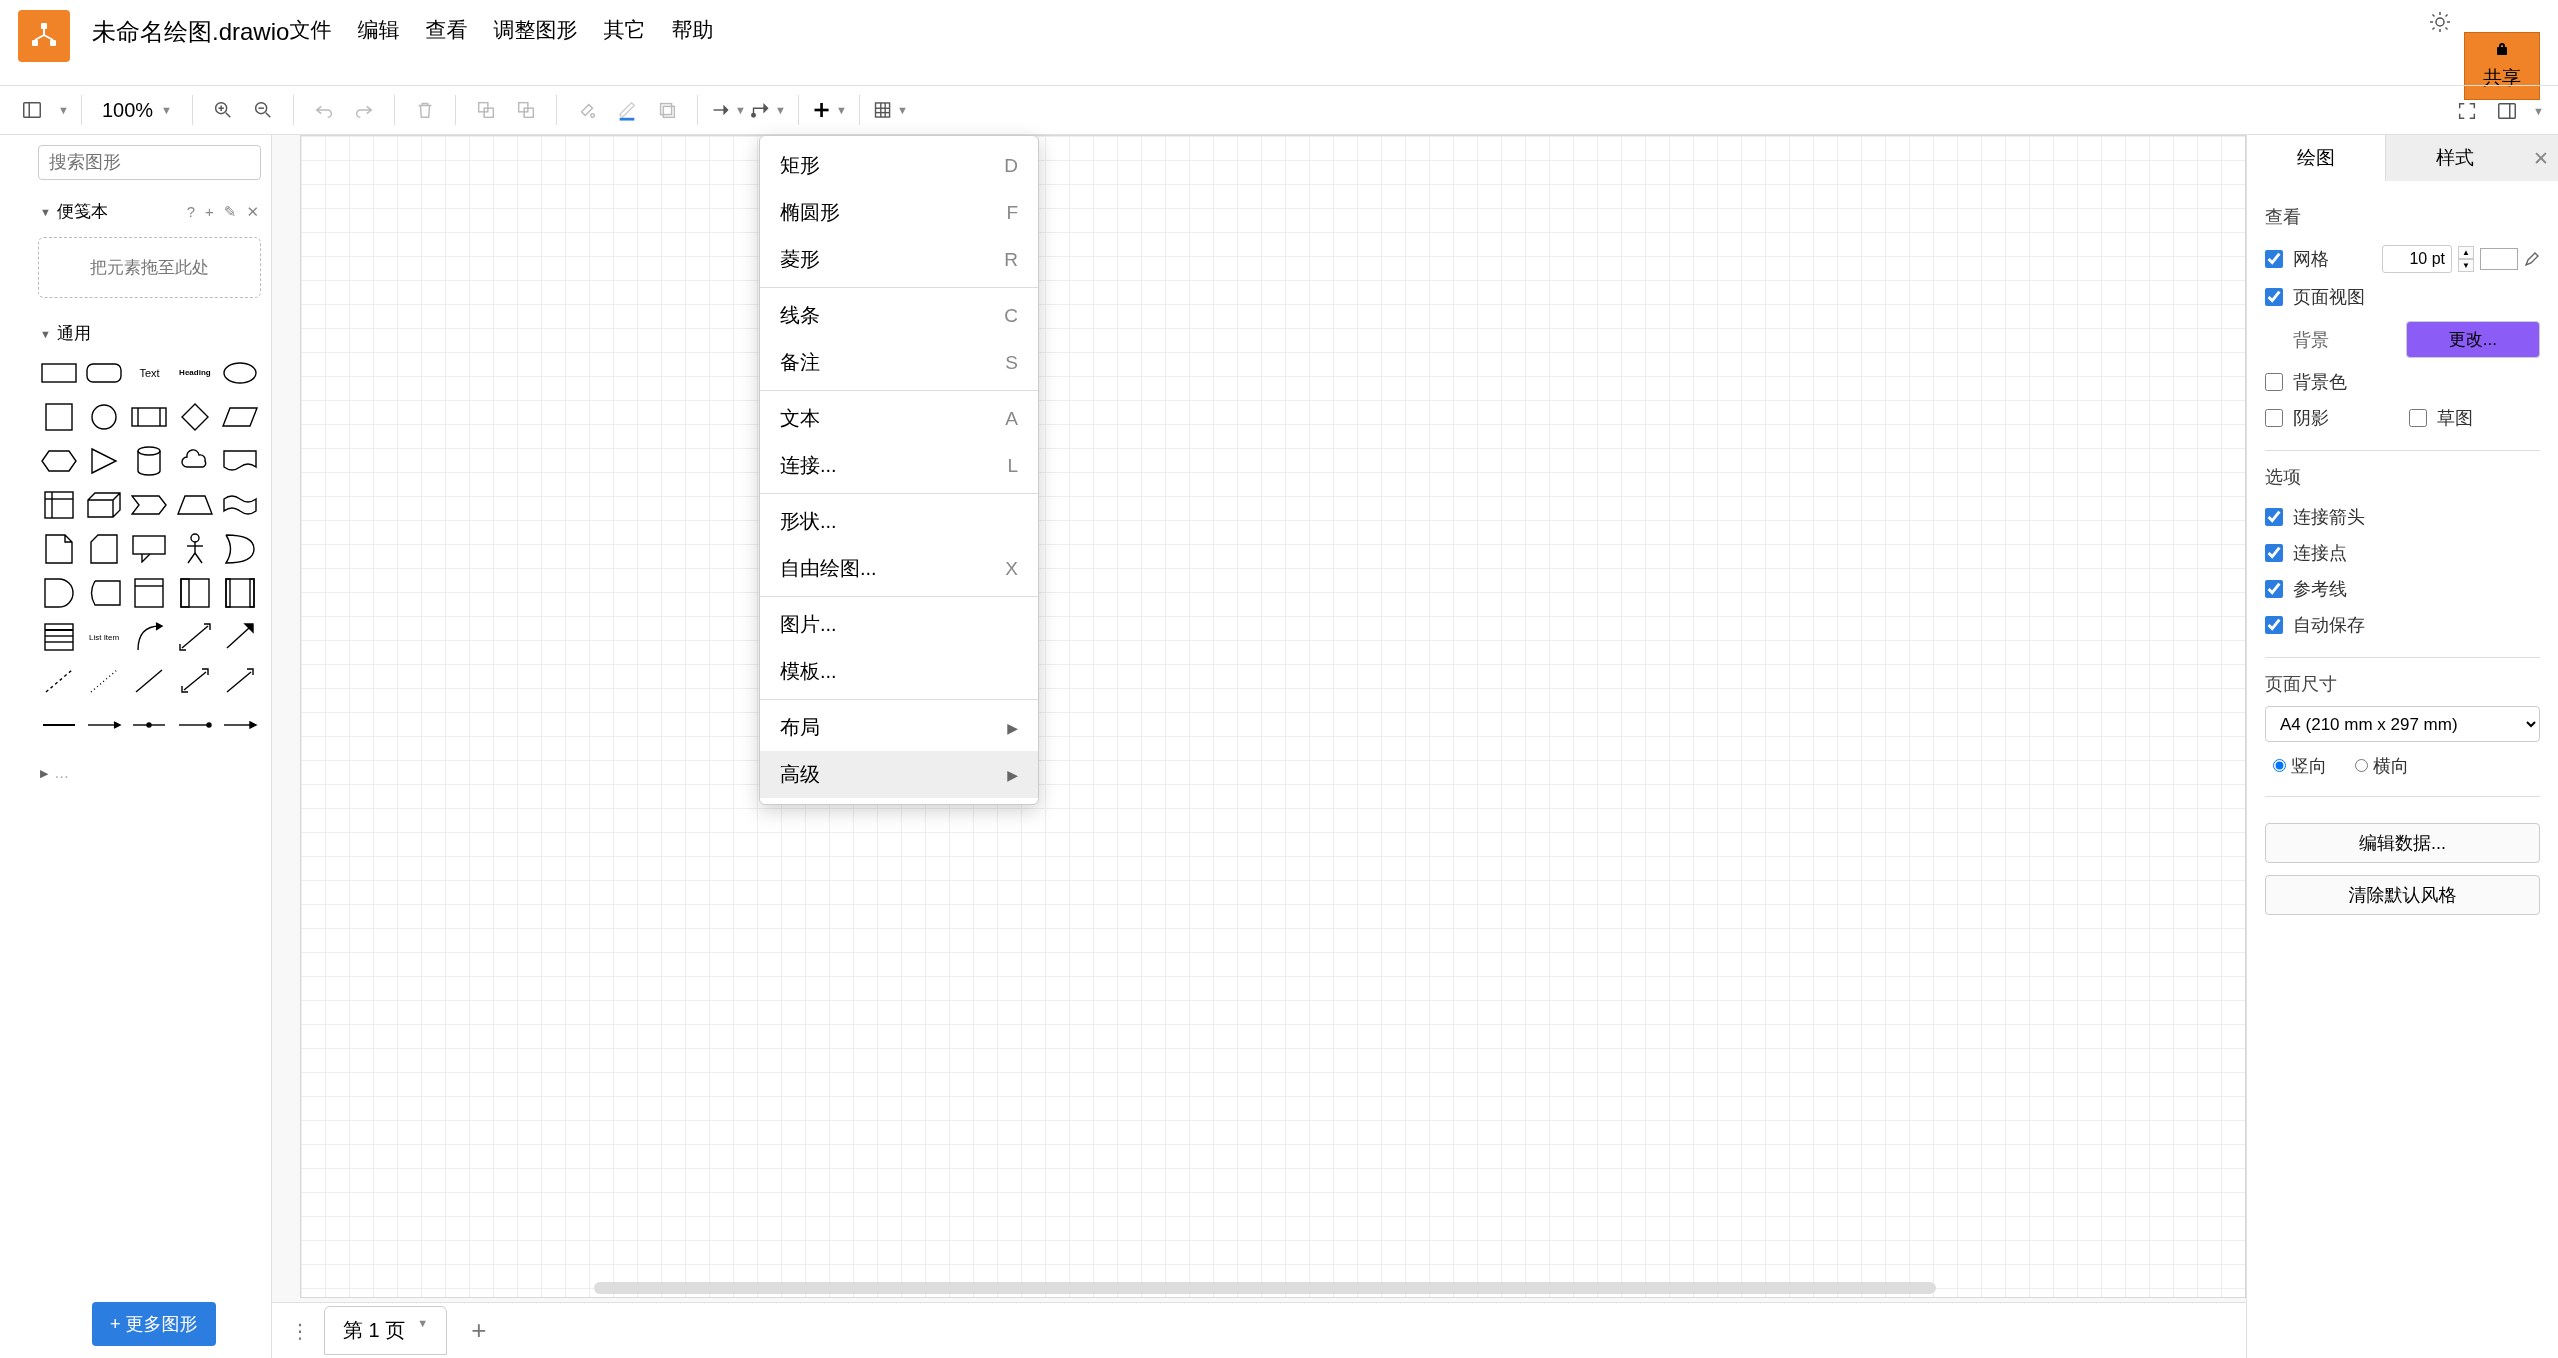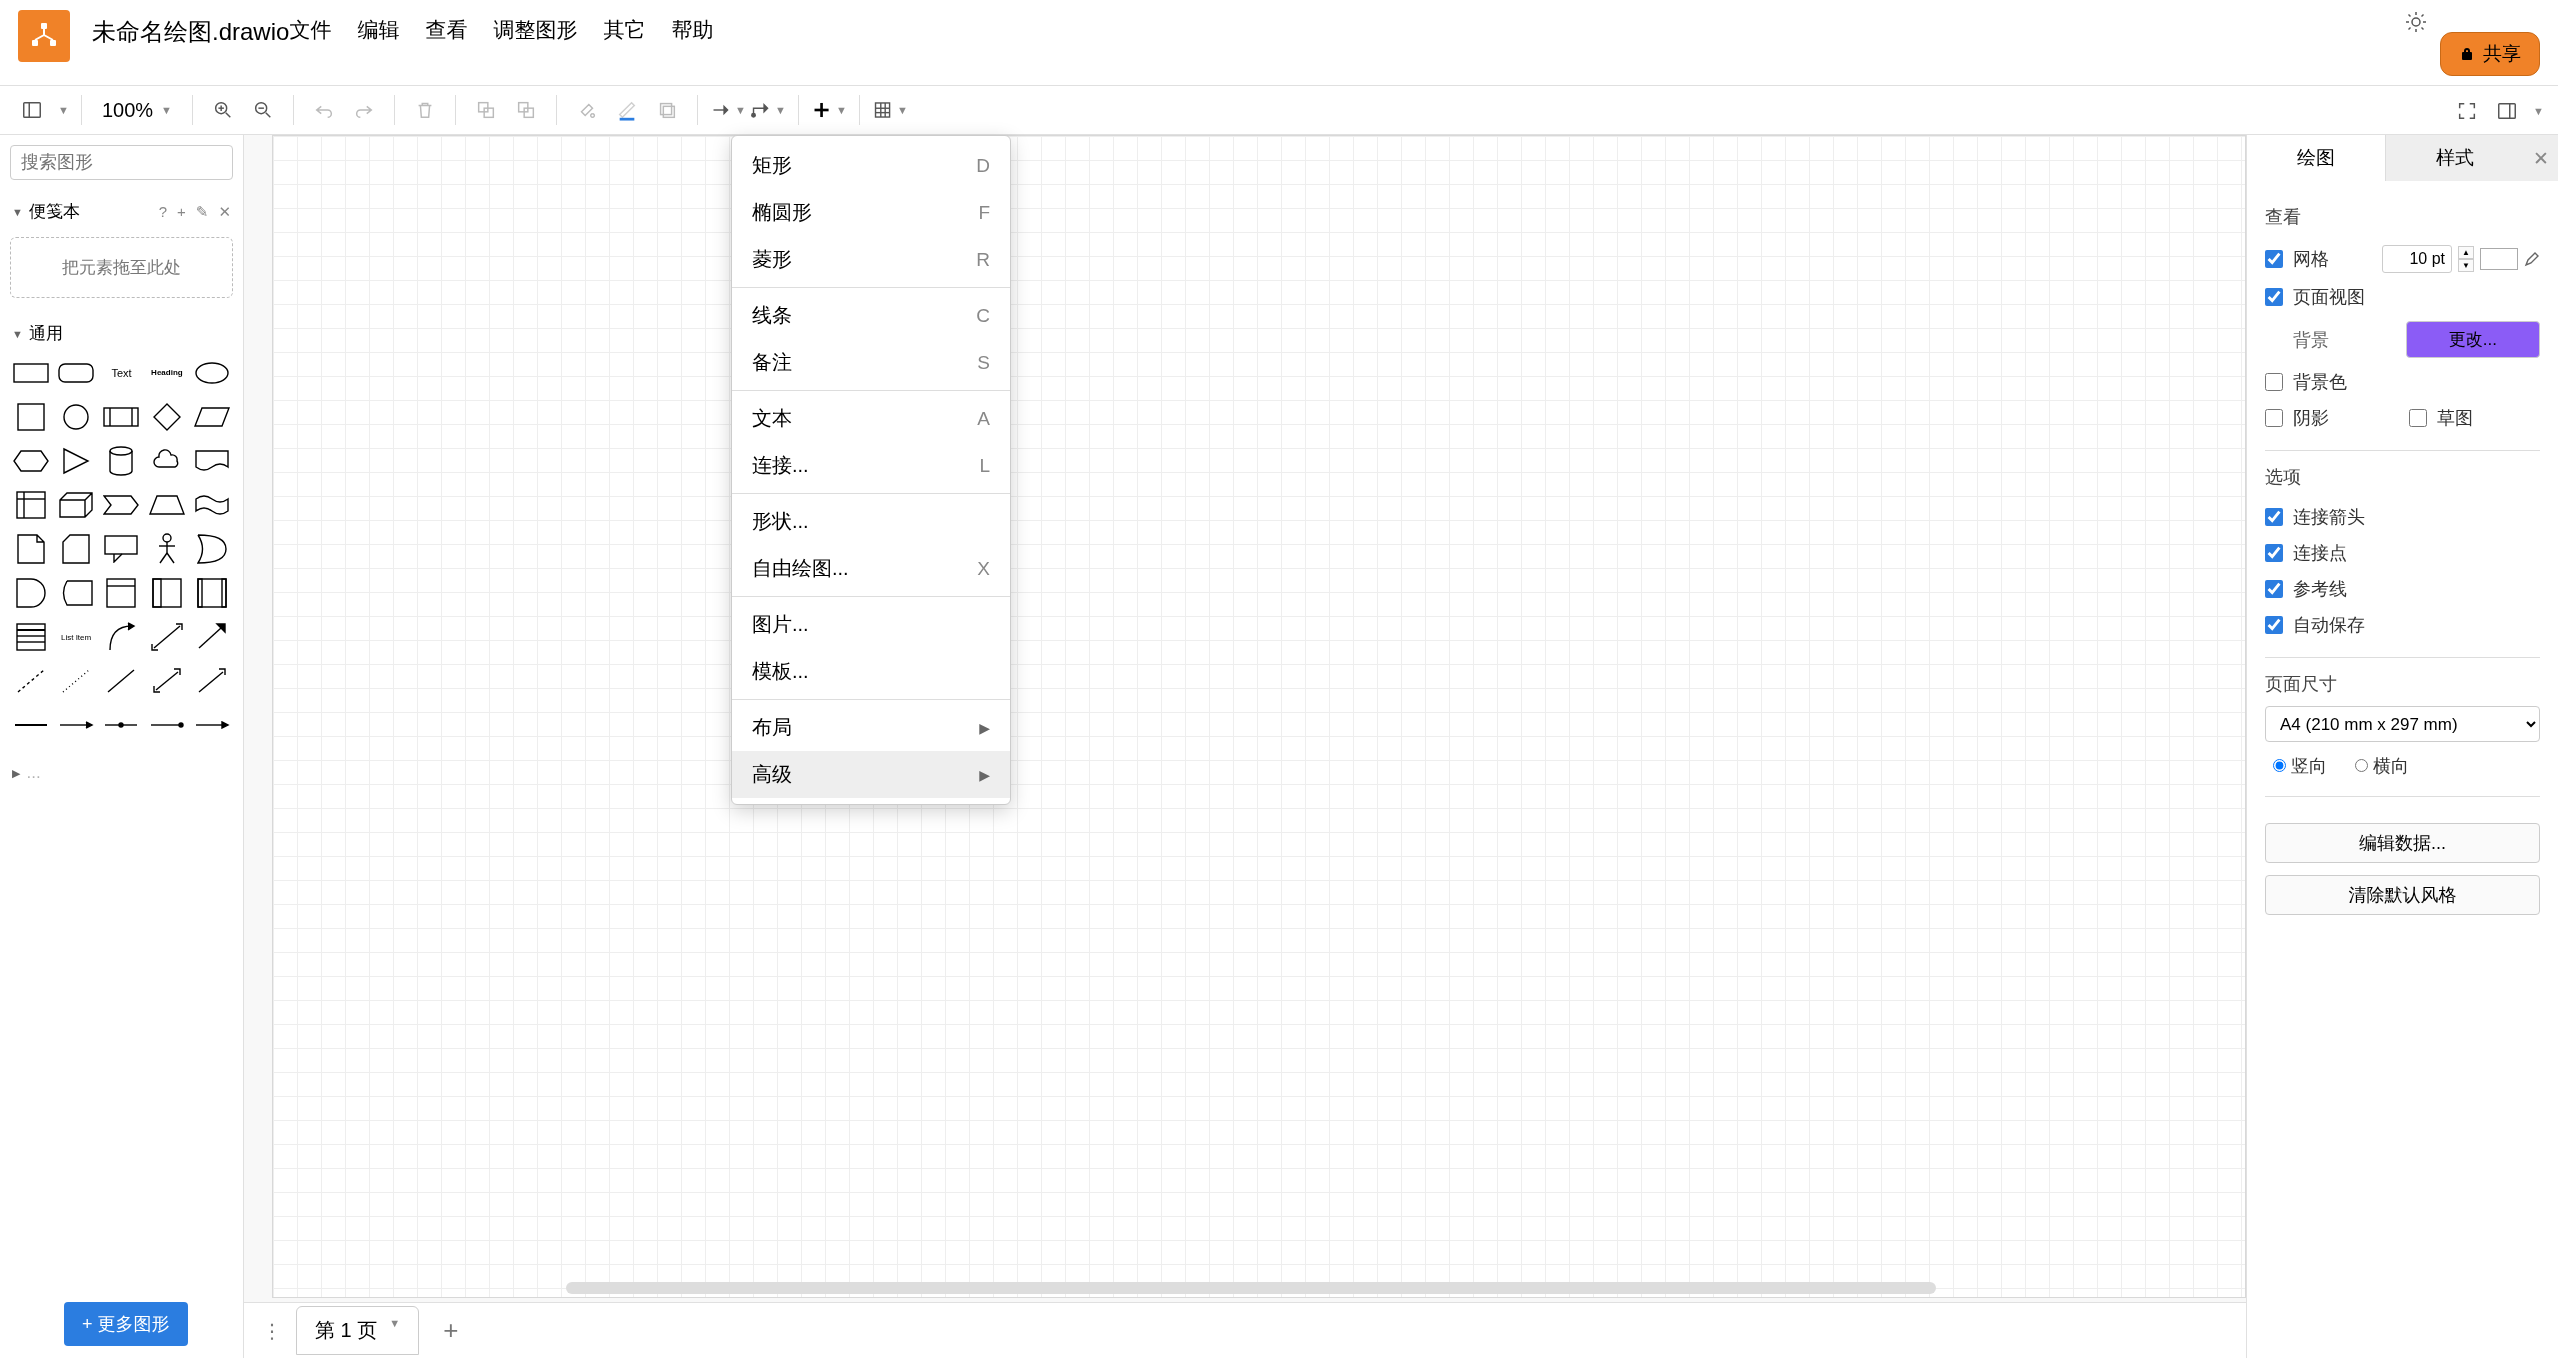--- a/index.html
+++ b/index.html
@@ -8,35 +8,35 @@
 
 .header { display: flex; align-items: flex-start; padding: 10px 18px 0 18px; height: 85px; position: relative; }
 .logo-box { width: 52px; height: 52px; background: #f08228; border-radius: 4px; display: flex; align-items: center; justify-content: center; margin-right: 22px; }
 .logo-box svg { width: 32px; height: 32px; }
 .title-menu-wrap { display: flex; flex-direction: row; }
 .doc-title { font-size: 24px; font-weight: 500; padding: 6px 0 4px 0; }
 .menubar { display: flex; gap: 26px; font-size: 21px; padding-top: 6px; }
 .menubar span { cursor: pointer; }
 .header-right { position: absolute; right: 18px; top: 10px; display:flex; align-items:flex-start; gap:12px;}
 .sun-icon { width:24px; height:24px; stroke:#555; fill:none; stroke-width:1.5;}
-.share-btn { margin-top:22px; background:#f08228; border:1px solid #c96a17; color:#000; padding:8px 18px; font-size:19px; border-radius:12px; cursor:pointer; display:flex; align-items:center; gap:8px;}
+.share-btn { margin-top:22px; background:#f08228; border:1px solid #c96a17; color:#000; padding:8px 18px; font-size:19px; border-radius:0; cursor:pointer; display:flex; align-items:center; gap:8px;flex-direction:column;}
 .share-btn svg { width:16px; height:16px; fill:#000;}
 
 
 .toolbar { display:flex; align-items:center; padding:0 14px; height:50px; border-top:1px solid #e0e0e0; border-bottom:1px solid #e0e0e0; gap:4px; position:relative;}
 .tb-btn { width:36px; height:36px; display:flex; align-items:center; justify-content:center; border-radius:4px; cursor:pointer;}
 .tb-sep { width:1px; height:30px; background:#ddd; margin:0 8px;}
 .zoom-wrap { display:flex; align-items:center; font-size:20px; gap:4px; padding:0 8px;}
 .drop-arrow { font-size:11px; color:#888; margin-left:4px;}
 .tb-right { position:absolute; right:14px; top:0; height:50px; display:flex; align-items:center; gap:4px;}
 .tb-icon { width:22px; height:22px; stroke:#555; fill:none; stroke-width:1.6;}
 .tb-icon.disabled { stroke:#bbb;}
 
 
-.main { display:flex; height: calc(100% - 135px); }
+.main { display:flex; height: calc(100% - 135px); margin-left: 28px; }
 .sidebar-left { width:244px; border-right:1px solid #e0e0e0; display:flex; flex-direction:column; }
 .search-wrap { padding:10px; }
 .search-box { display:flex; align-items:center; border:1px solid #ccc; border-radius:4px; padding:6px 10px; font-size:18px; color:#999;}
 .search-box input { border:none; outline:none; flex:1; font-size:18px; background:transparent;}
 .palette-scroll { flex:1; overflow:hidden; padding:0 10px;}
 .section-head { display:flex; align-items:center; font-size:17px; font-weight:500; padding:10px 2px 8px 2px;}
 .section-head .caret { font-size:11px; margin-right:6px; color:#666;}
 .section-head .tools { margin-left:auto; display:flex; gap:10px; color:#888; font-size:15px;}
 .drop-zone { border:1px dashed #bbb; border-radius:6px; padding:18px; text-align:center; font-size:17px; color:#777; margin:6px 0 14px 0;}
 .shapes-grid { display:grid; grid-template-columns: repeat(5, 1fr); gap:4px 4px;}

